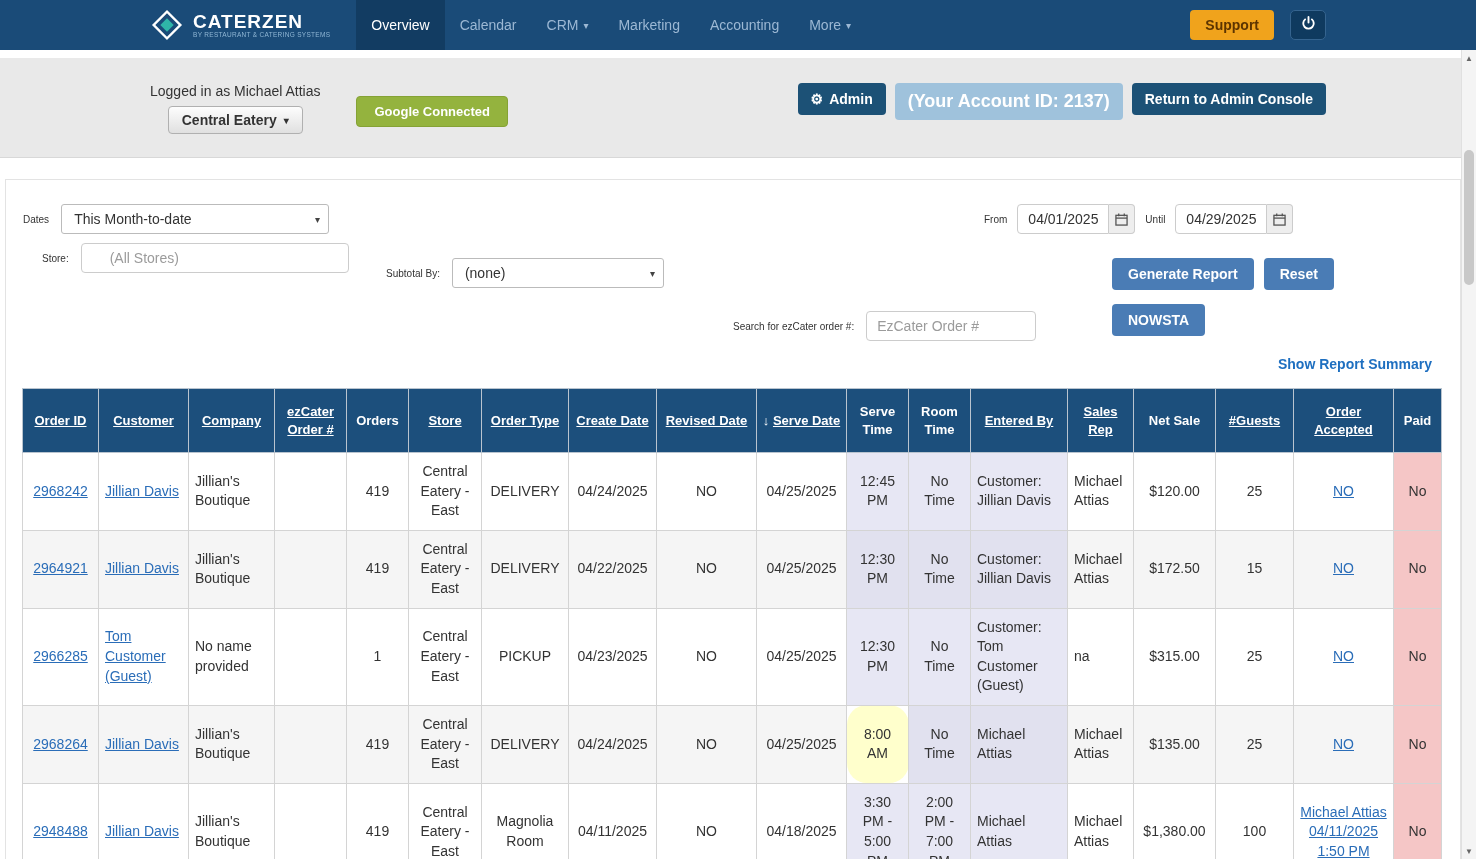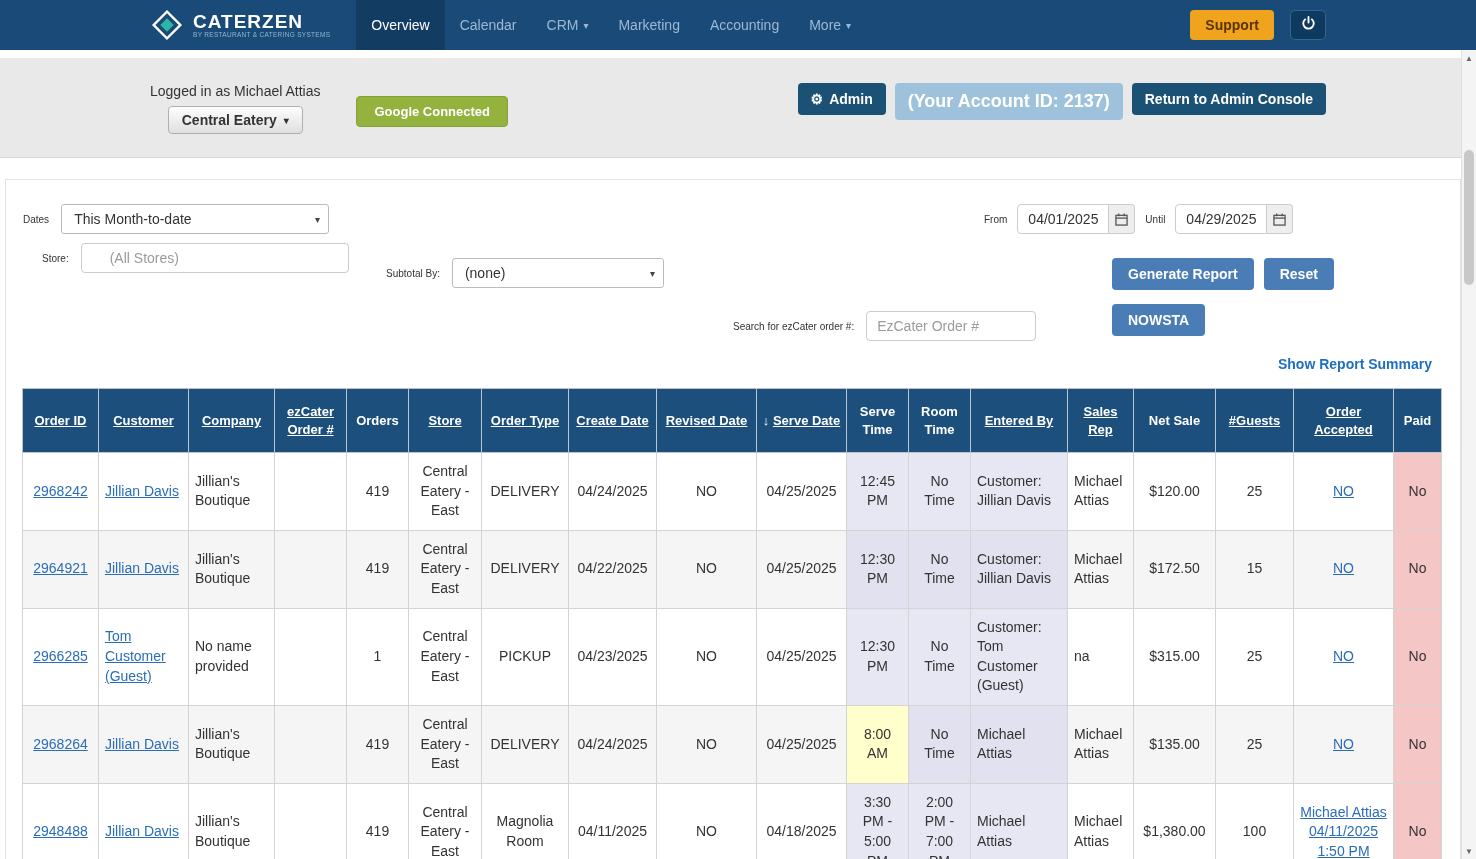--- a/index.html
+++ b/index.html
@@ -66,21 +66,21 @@
   
   .report-table { border-collapse:collapse; table-layout:fixed; margin:12px 16px 0; width:1419px; font-size:14px; }
   .report-table th { background:var(--header-bg,#1c4f7c); color:#fff; font-size:13px; font-weight:bold; border:1px solid #b9c4cf; padding:10px 4px; text-align:center; vertical-align:middle; height:64px; line-height:1.35; }
   .th-link { text-decoration:underline; cursor:pointer; }
   .sort-arrow { font-weight:bold; }
   .report-table td { border:1px solid #d4d4d4; padding:9px 6px; text-align:center; vertical-align:middle; color:#333; line-height:1.4; word-wrap:break-word; background:#fff; }
   .report-table td.left { text-align:left; }
   .report-table tr.stripe td { background:#f5f5f5; }
   .report-table td.tint { background:var(--tint,#e7e7f4); }
   .report-table tr.stripe td.tint { background:#e1e1ef; }
-  .report-table td.hl { background:var(--highlight,#ffffcc) !important; }
+  .report-table td.hl { background:var(--highlight,#ffffcc) !important;border-radius:20px; }
   .report-table td.paid-no { background:var(--paid,#f5c6c6) !important; }
   .report-table a { color:var(--link,#2a6db8); text-decoration:underline; cursor:pointer; }
 
   
   .scrollbar { position:absolute; top:50px; right:0; bottom:0; width:15px; background:#f4f4f4; border-left:1px solid #e0e0e0; }
   .sb-arrow { position:absolute; left:0; width:14px; height:14px; font-size:8px; color:#666; display:flex; align-items:center; justify-content:center; cursor:pointer; }
   .sb-arrow.up { top:1px; }
   .sb-arrow.down { bottom:1px; }
   .sb-thumb { position:absolute; left:2px; width:10px; top:100px; height:135px; background:#c8c8c8; border-radius:6px; cursor:pointer; }
 </style>

